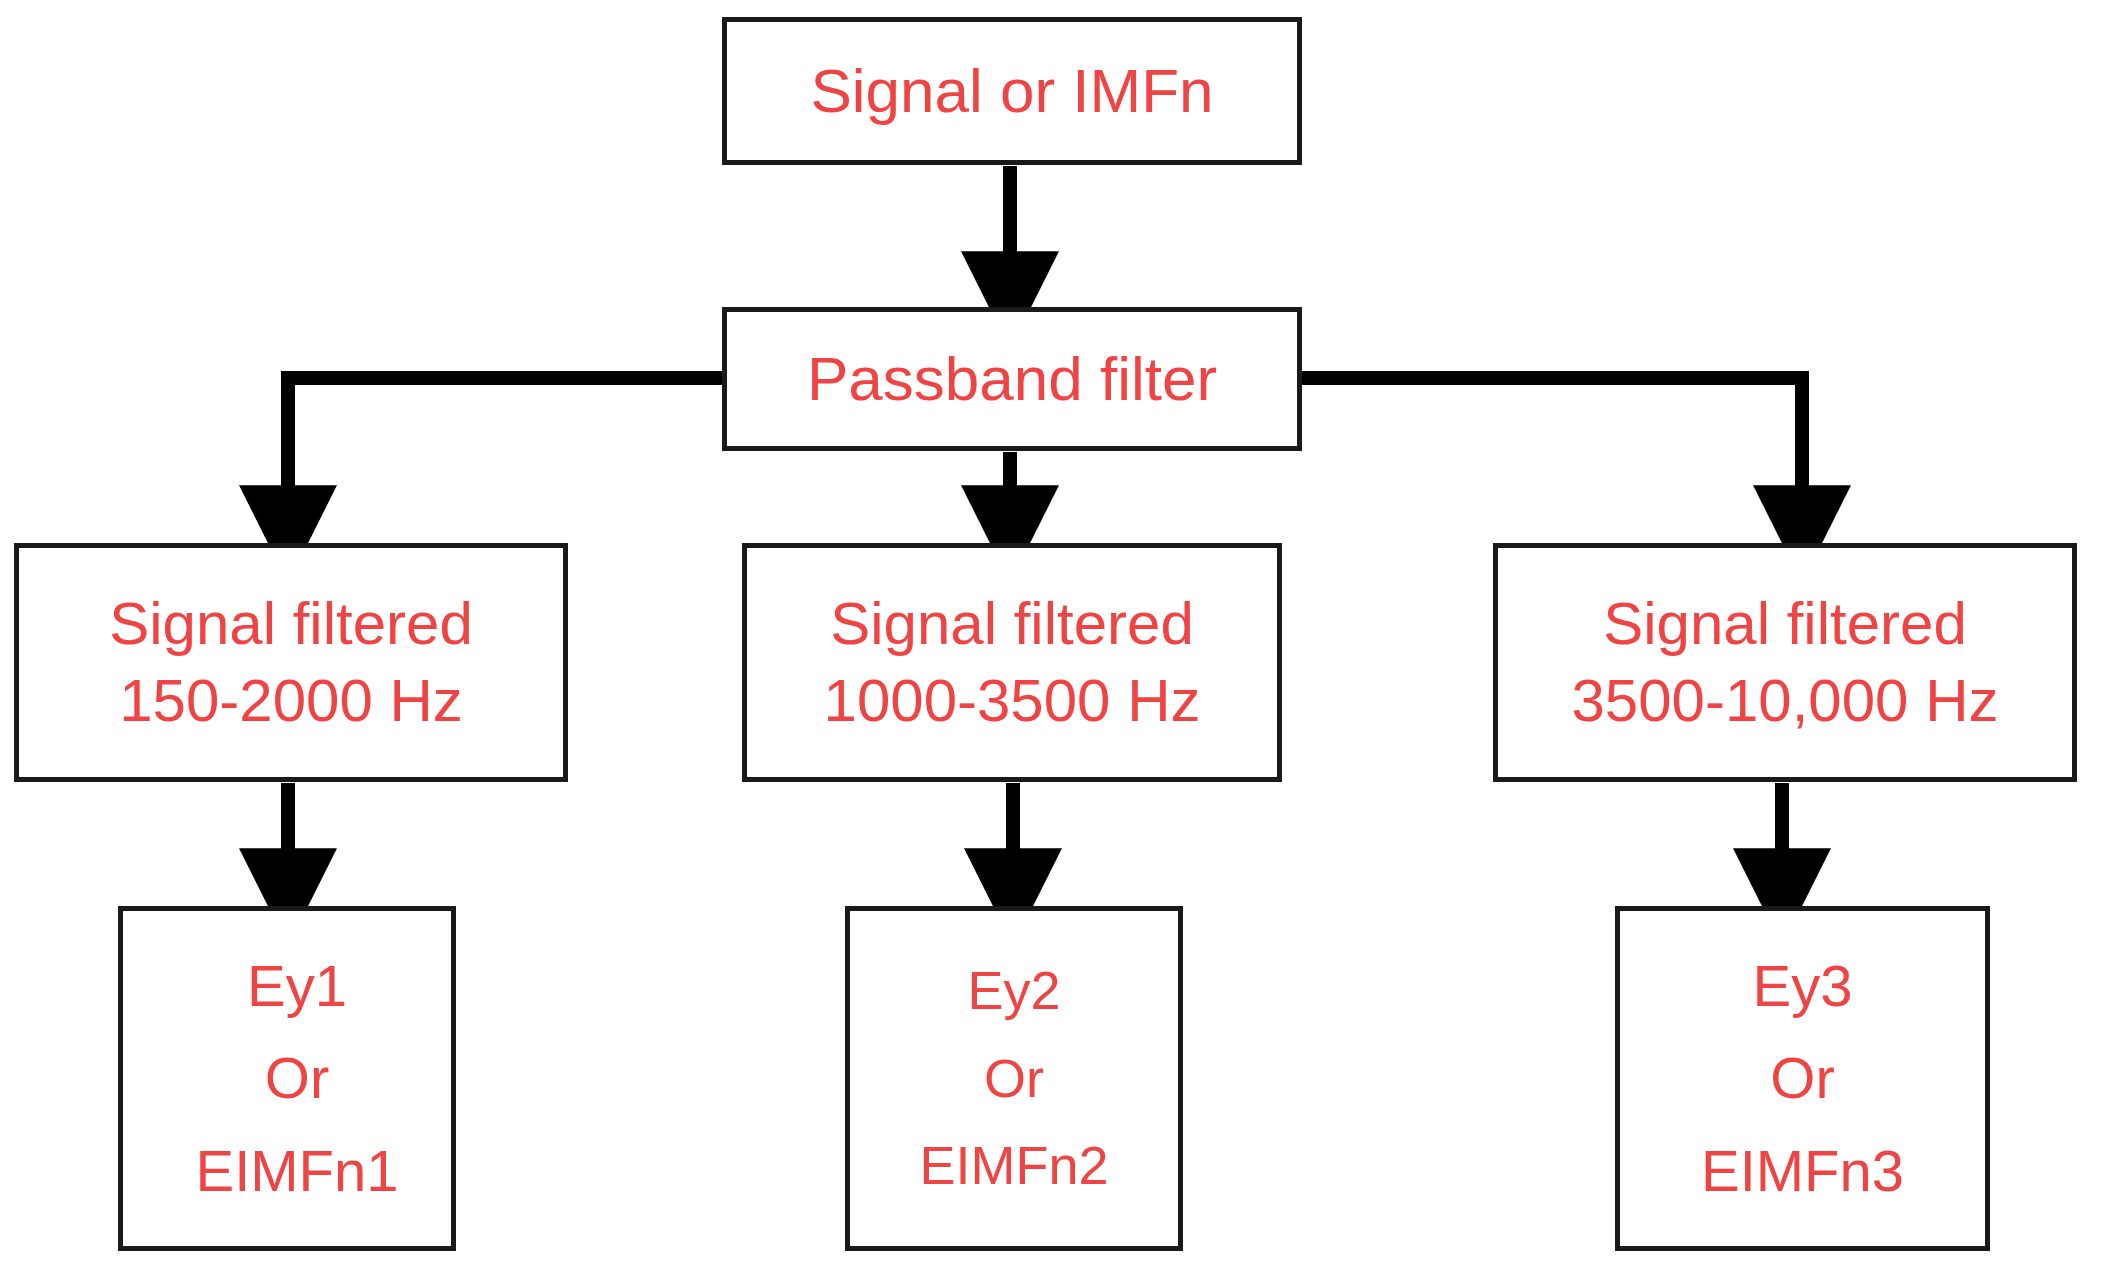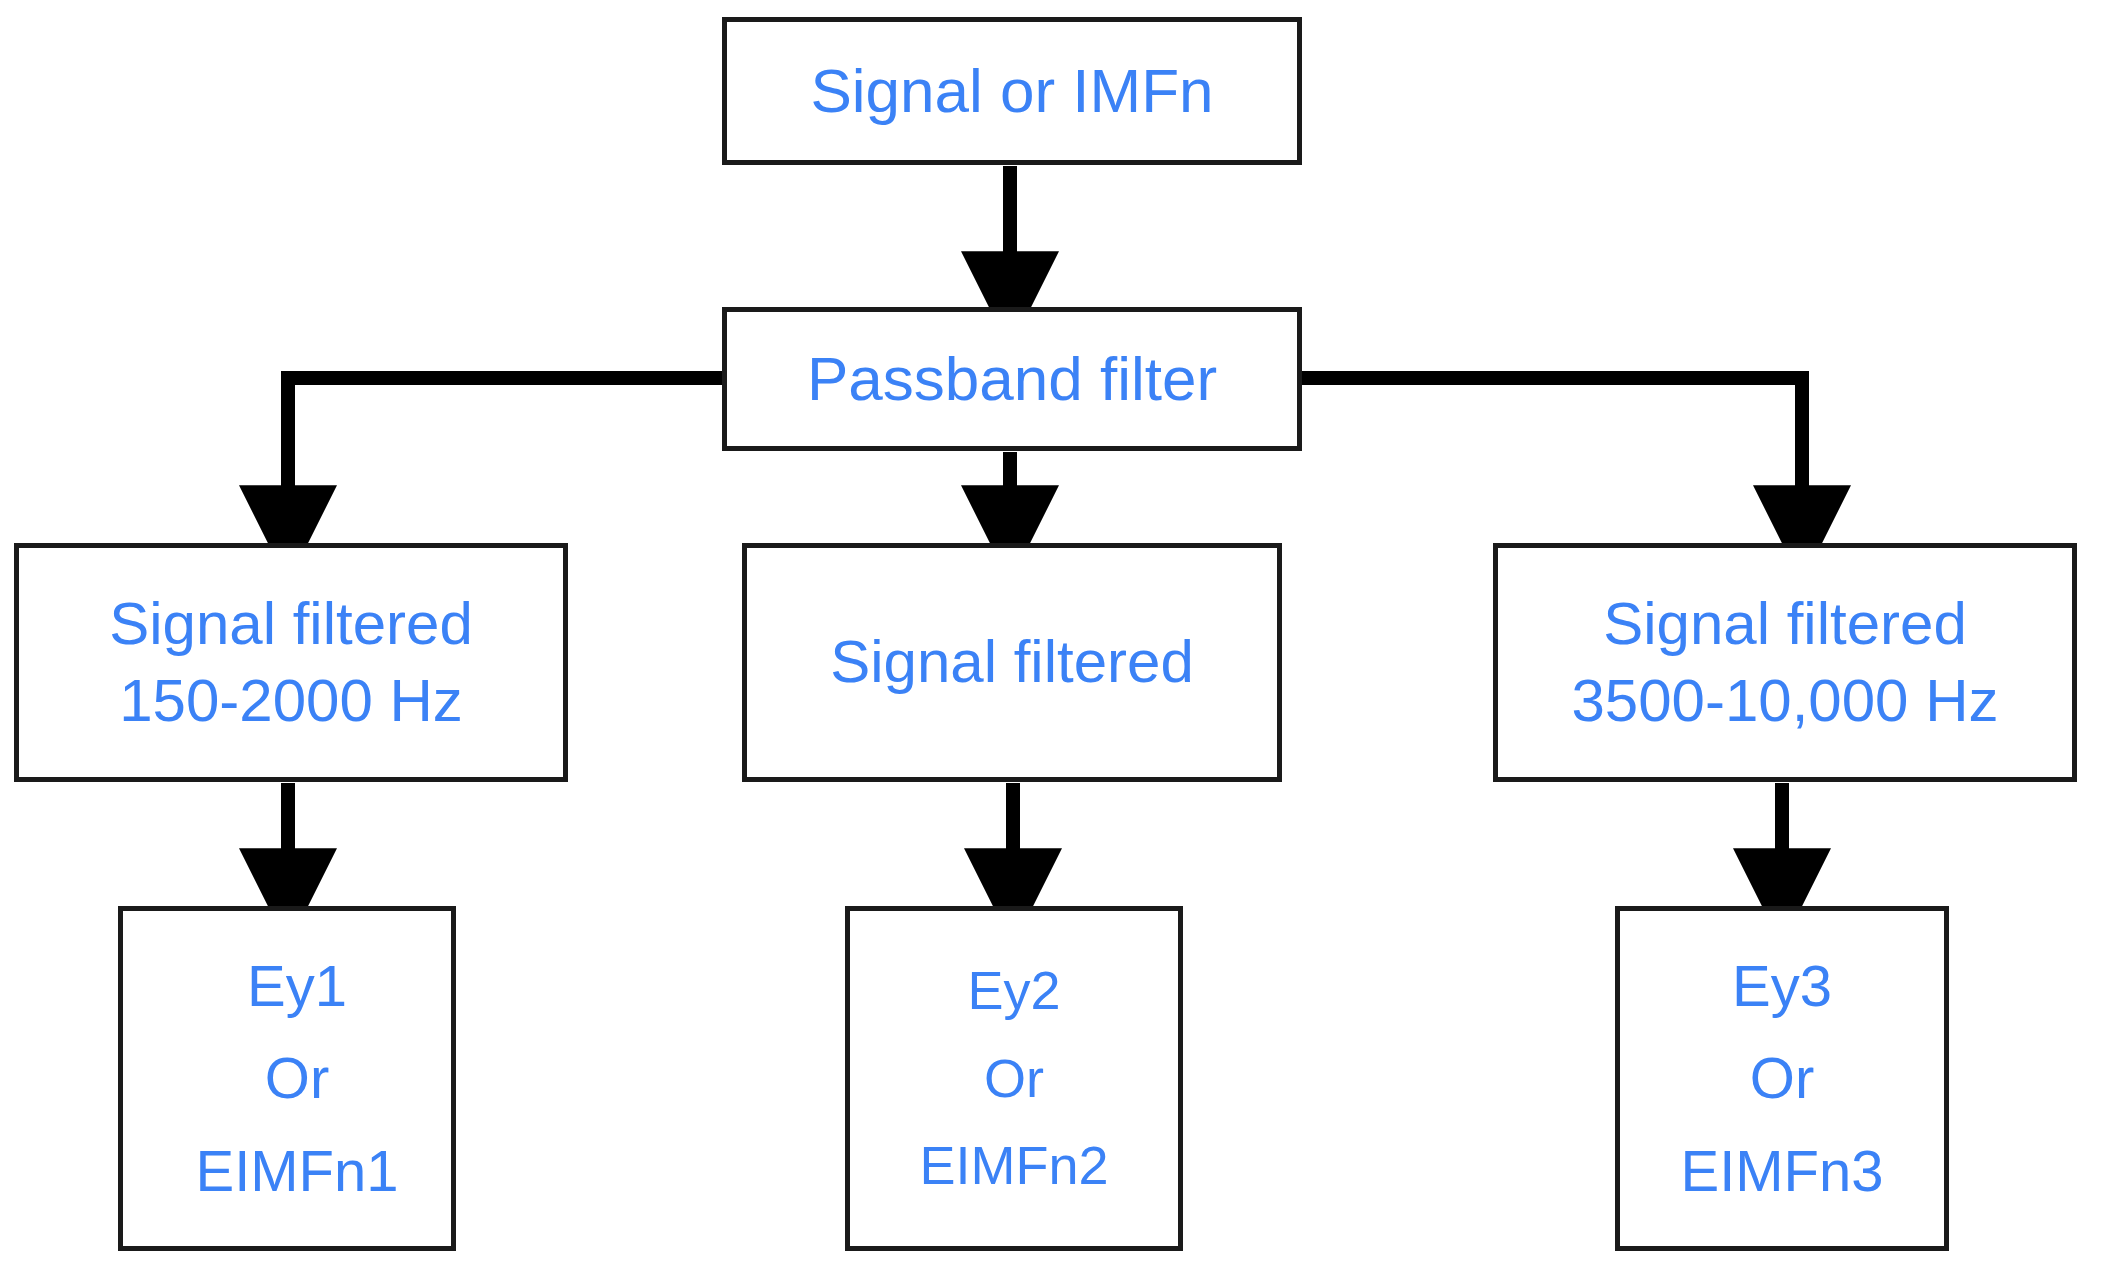--- a/index.html
+++ b/index.html
@@ -24,21 +24,21 @@
   }
   .node {
     position: absolute;
     box-sizing: border-box;
     background: #ffffff;
     border: 5px solid #1a1a1a;
     display: flex;
     flex-direction: column;
     align-items: center;
     justify-content: center;
-    color: #3b82f6;
+    color: #ef4444;
     text-align: center;
     line-height: 1.18;
     z-index: 3;
   }
   .node .line {
     display: block;
     white-space: nowrap;
   }
 
   
@@ -65,21 +65,21 @@
   #node-out-1 {
     left: 118px;  top: 906px;  width: 338px; height: 345px;
     font-size: 58px;
     padding-left: 20px;
   }
   #node-out-2 {
     left: 845px;  top: 906px;  width: 338px; height: 345px;
     font-size: 54px;
   }
   #node-out-3 {
-    left: 1615px; top: 906px;  width: 334px; height: 345px;
+    left: 1615px; top: 906px;  width: 375px; height: 345px;
     font-size: 58px;
   }
   .node .line + .line { margin-top: 6px; }
   .stack .line + .line { margin-top: 24px; text-align: center; }
 </style>
 </head>
 <body>
 
 <div id="canvas">
 
@@ -127,20 +127,21 @@
     <span class="line">Passband filter</span>
   </div>
 
   <div class="node" id="node-filter-low">
     <span class="line">Signal filtered</span>
     <span class="line">150-2000 Hz</span>
   </div>
 
   <div class="node" id="node-filter-mid">
     <span class="line">Signal filtered</span>
+    <span class="line">1000-3500 Hz</span>
   </div>
 
   <div class="node" id="node-filter-high">
     <span class="line">Signal filtered</span>
     <span class="line">3500-10,000 Hz</span>
   </div>
 
   <div class="node stack" id="node-out-1">
     <span class="line">Ey1</span>
     <span class="line">Or</span>

